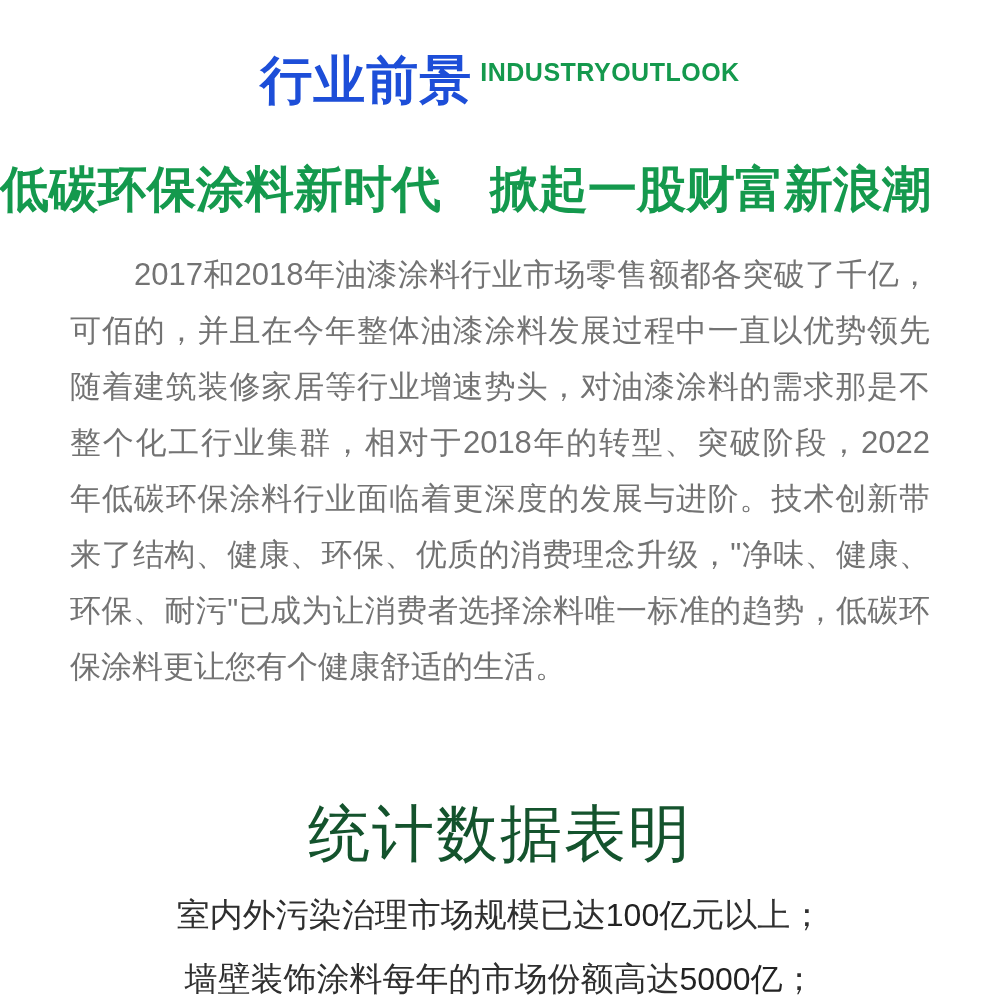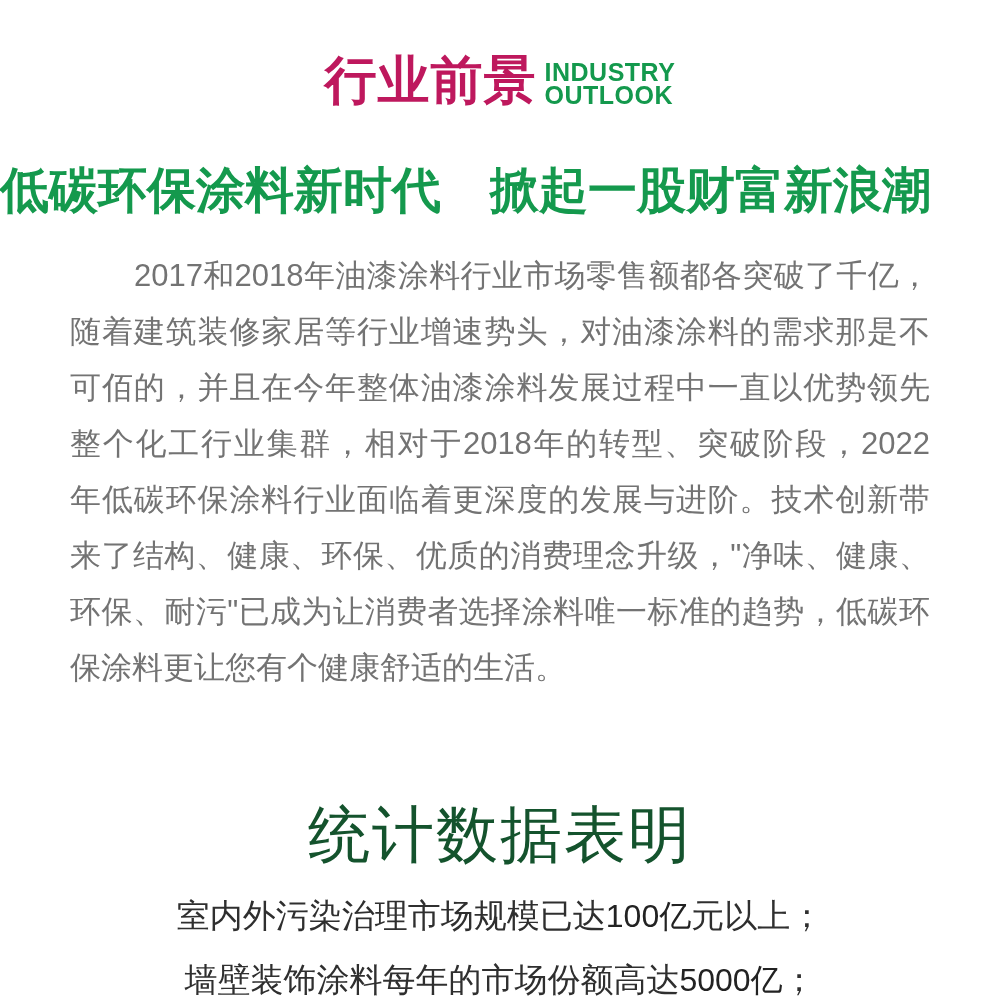--- a/index.html
+++ b/index.html
@@ -18,26 +18,26 @@
   .header {
     display: flex;
     justify-content: center;
     align-items: flex-start;
     padding-top: 54px;
   }
   .title-cn {
     font-size: 52px;
     line-height: 1;
     font-weight: 900;
-    color: #be185d;
+    color: #1d4ed8;
     letter-spacing: 1px;
   }
   .subtitle {
     display: flex;
-    flex-direction: column;
+    flex-direction: row;
     margin-left: 8px;
     margin-top: 7px;
   }
   .subtitle-line {
     color: #14994d;
     font-weight: 800;
     font-size: 25px;
     line-height: 23px;
     letter-spacing: 0.5px;
   }
@@ -101,22 +101,22 @@
     <div class="subtitle">
       <span class="subtitle-line">INDUSTRY</span>
       <span class="subtitle-line">OUTLOOK</span>
     </div>
   </div>
 
   <div class="headline">低碳环保涂料新时代　掀起一股财富新浪潮</div>
 
   <div class="paragraph">
     <div class="pline first">2017和2018年油漆涂料行业市场零售额都各突破了千亿，</div>
+    <div class="pline">可佰的，并且在今年整体油漆涂料发展过程中一直以优势领先</div>
     <div class="pline">随着建筑装修家居等行业增速势头，对油漆涂料的需求那是不</div>
-    <div class="pline">可佰的，并且在今年整体油漆涂料发展过程中一直以优势领先</div>
     <div class="pline">整个化工行业集群，相对于2018年的转型、突破阶段，2022</div>
     <div class="pline">年低碳环保涂料行业面临着更深度的发展与进阶。技术创新带</div>
     <div class="pline">来了结构、健康、环保、优质的消费理念升级，"净味、健康、</div>
     <div class="pline">环保、耐污"已成为让消费者选择涂料唯一标准的趋势，低碳环</div>
     <div class="pline last">保涂料更让您有个健康舒适的生活。</div>
   </div>
 
   <div class="stats-title">统计数据表明</div>
 
   <div class="stat-line first">

